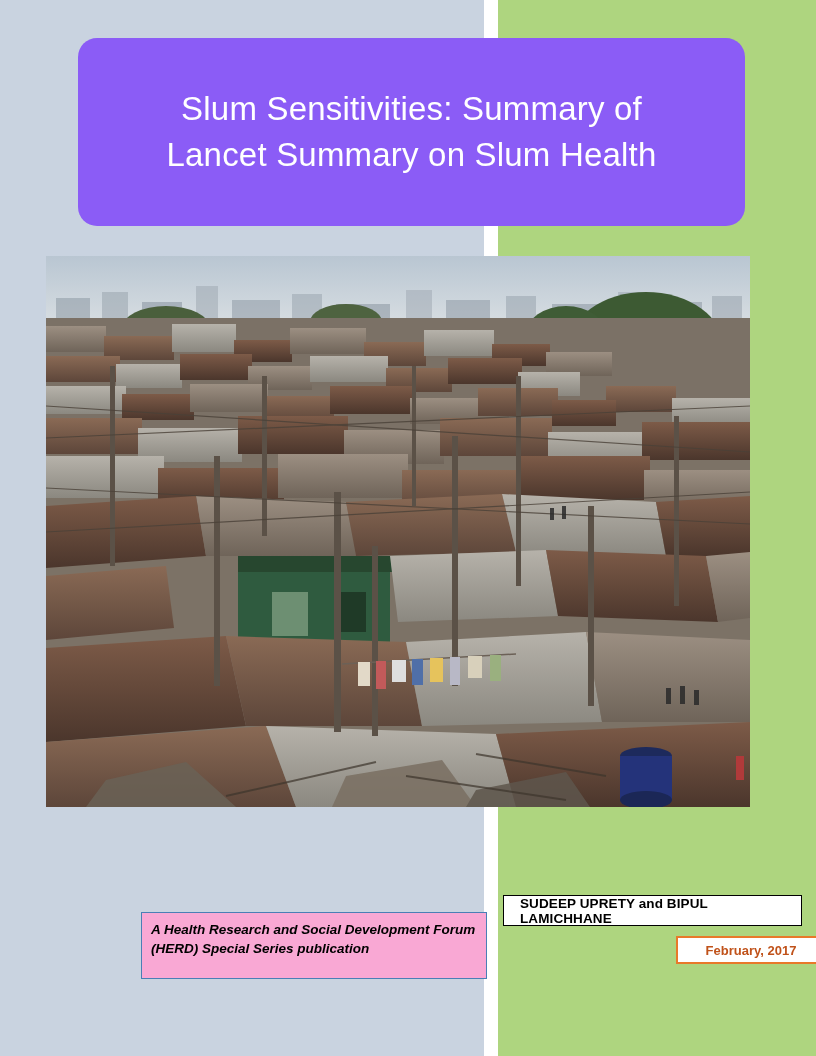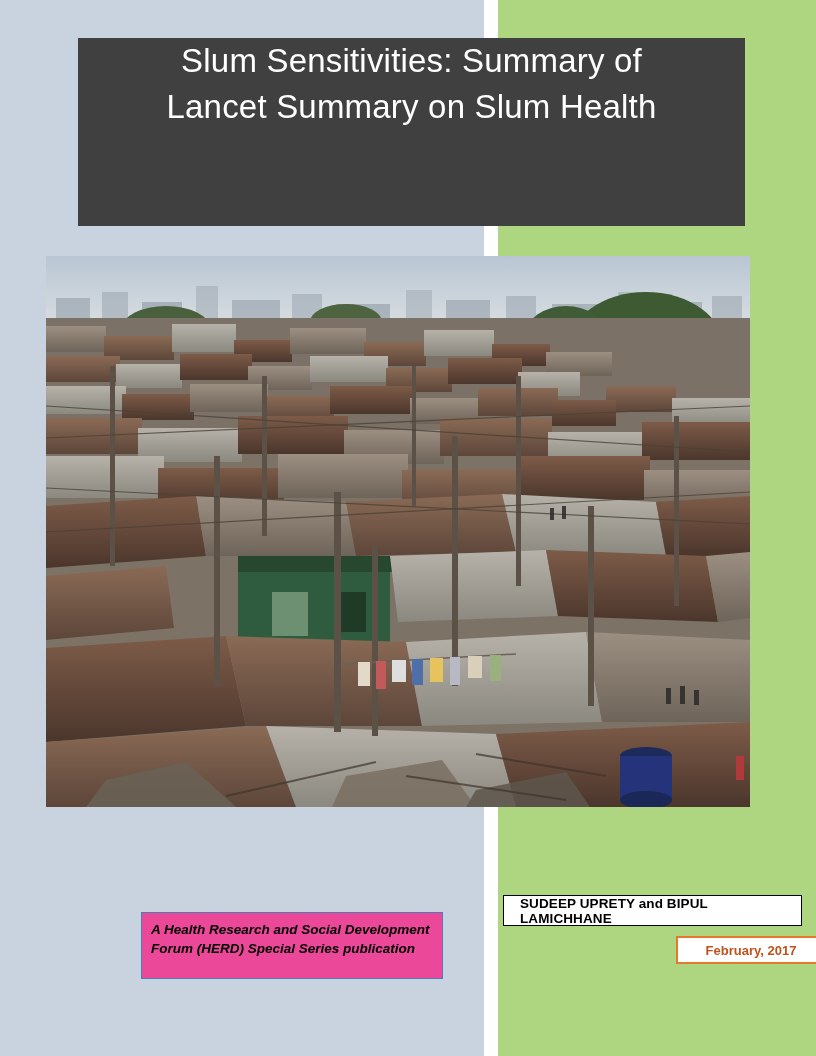--- a/index.html
+++ b/index.html
@@ -37,25 +37,27 @@
     position: absolute;
     left: 498px; top: 0;
     width: 318px; height: 1056px;
     background: #aed57f;
   }
   
   .title-block {
     position: absolute;
     left: 78px; top: 38px;
     width: 667px; height: 188px;
-    background: #404040;
+    background: #8b5cf6;
     display: flex;
+    align-items: center;
     justify-content: center;
     box-sizing: border-box;
     padding: 0 26px;
+    border-radius: 19px;
   }
   .title-text {
     color: #ffffff;
     font-size: 33px;
     line-height: 46px;
     text-align: center;
     font-weight: 400;
     letter-spacing: 0.2px;
   }
   
@@ -70,22 +72,22 @@
   
   .logo {
     position: absolute;
     left: 40px; top: 896px;
     width: 92px; height: 92px;
   }
   
   .herd-box {
     position: absolute;
     left: 141px; top: 912px;
-    width: 302px; height: 67px;
-    background: #ec4899;
+    width: 346px; height: 67px;
+    background: #f9a8d4;
     border: 1px solid #4a7fb5;
     box-sizing: border-box;
     padding: 7px 9px;
   }
   .herd-text {
     font-size: 13.5px;
     line-height: 19px;
     color: #000000;
     font-style: italic;
     font-weight: bold;

